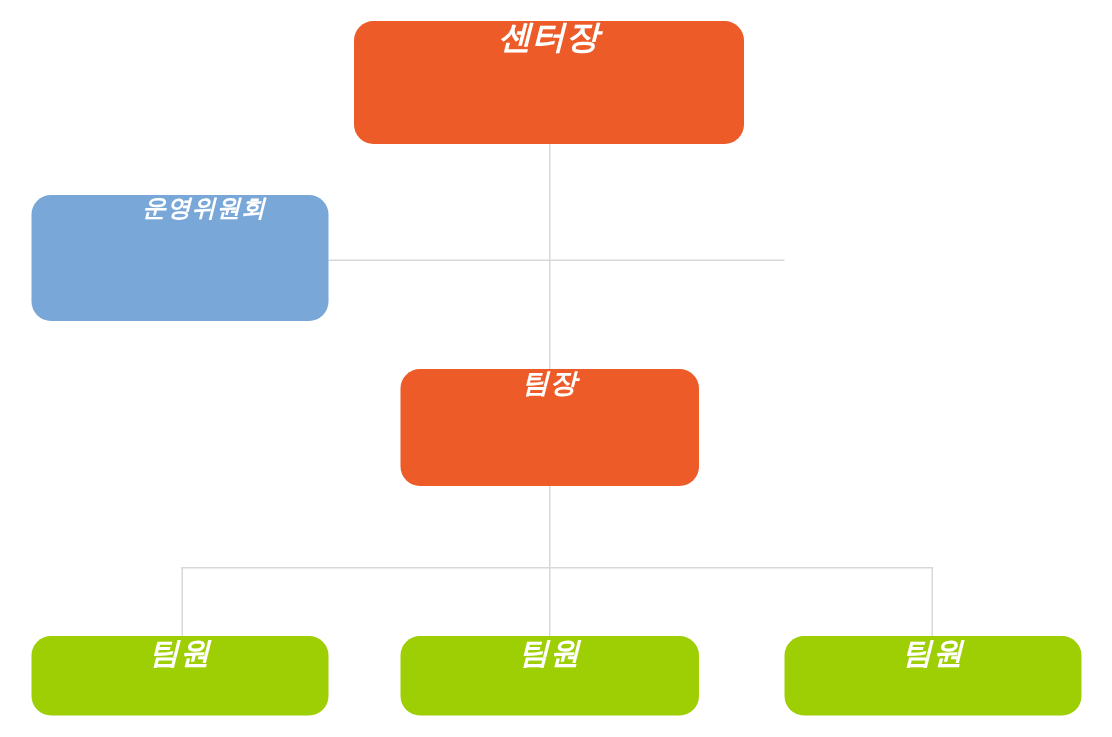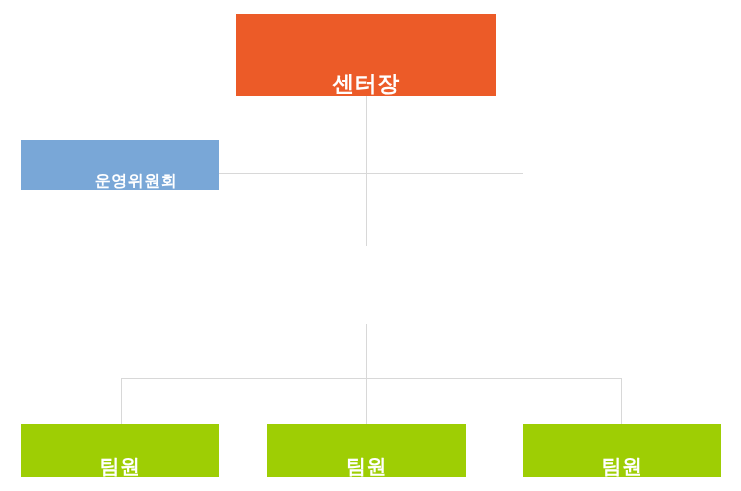--- a/index.html
+++ b/index.html
@@ -24,28 +24,29 @@
     position: absolute;
     background: #d8d8d8;
   }
   .line-v { width: 1px; }
   .line-h { height: 1px; }
 
   
   .node {
     position: absolute;
     display: flex;
-    align-items: flex-end;
+    align-items: flex-start;
     justify-content: center;
-    border-radius: 0;
+    border-radius: 13px;
     color: #ffffff;
     text-align: center;
     box-sizing: border-box;
     letter-spacing: 0.5px;
     z-index: 2;
+    font-style: italic;
   }
   .node-label {
     display: block;
     line-height: 1.1;
   }
 
   .node--director {
     background: #ec5b28;
     font-size: 22px;
     font-weight: 700;
@@ -61,21 +62,21 @@
     font-weight: 700;
   }
   .node--member {
     background: #9ece04;
     font-size: 20px;
     font-weight: 700;
   }
 
   
   #node-director      { left: 236px; top: 14px;  width: 260px; height: 82px; }
-  #node-committee-0   { left: 21px;  top: 140px; width: 198px; height: 50px; padding-left: 32px; }
+  #node-committee-0   { left: 21px;  top: 130px; width: 198px; height: 84px; padding-left: 32px; }
   #node-committee-1   { left: 523px; top: 140px; width: 198px; height: 65px; }
   #node-leader        { left: 267px; top: 246px; width: 199px; height: 78px; }
   #node-member-0      { left: 21px;  top: 424px; width: 198px; height: 53px; }
   #node-member-1      { left: 267px; top: 424px; width: 199px; height: 53px; }
   #node-member-2      { left: 523px; top: 424px; width: 198px; height: 53px; }
 
   
   #line-spine-upper   { left: 366px; top: 96px;  height: 77px; }
   #line-spine-lower   { left: 366px; top: 173px; height: 73px; }
   
@@ -103,20 +104,23 @@
   <div class="line line-v" id="line-member-drop-2"></div>
 
   <div class="node node--director" id="node-director">
     <span class="node-label">센터장</span>
   </div>
 
   <div class="node node--committee" id="node-committee-0">
     <span class="node-label">운영위원회</span>
   </div>
 
+  <div class="node node--leader" id="node-leader">
+    <span class="node-label">팀장</span>
+  </div>
 
   <div class="node node--member" id="node-member-0">
     <span class="node-label">팀원</span>
   </div>
   <div class="node node--member" id="node-member-1">
     <span class="node-label">팀원</span>
   </div>
   <div class="node node--member" id="node-member-2">
     <span class="node-label">팀원</span>
   </div>

